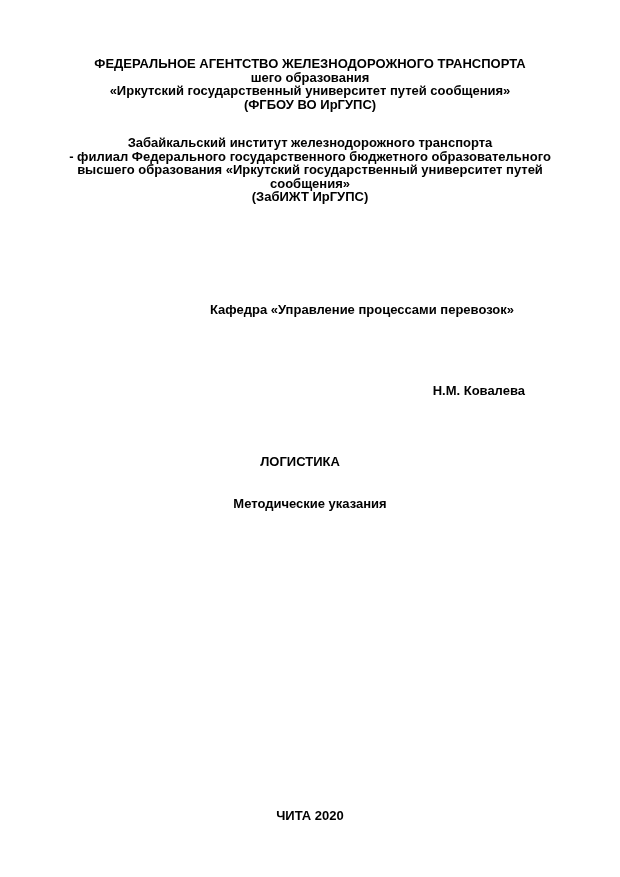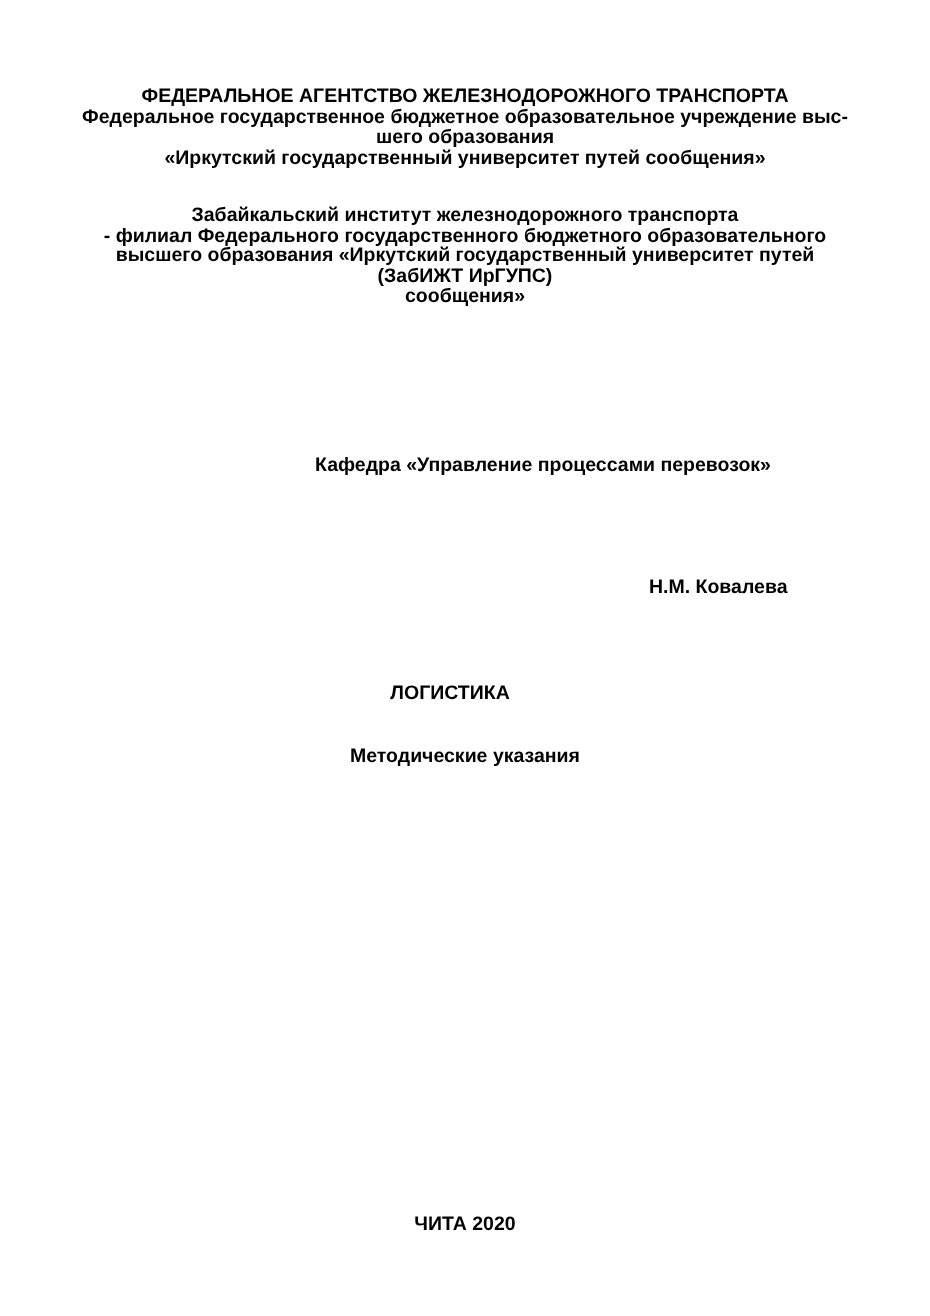--- a/index.html
+++ b/index.html
@@ -32,31 +32,31 @@
   .doc-subtitle    { top: 497px; }
   .city-year       { top: 763px; margin-top: 46px; }
 </style>
 </head>
 <body>
 
 <div class="page">
 
   <div class="block agency-block">
       <div>ФЕДЕРАЛЬНОЕ АГЕНТСТВО ЖЕЛЕЗНОДОРОЖНОГО ТРАНСПОРТА</div>
-      <div>Федеральное государственное бюджетное образовательное учреждение выс-</div>
       <div>шего образования</div>
       <div>«Иркутский государственный университет путей сообщения»</div>
+      <div>(ФГБОУ ВО ИрГУПС)</div>
     </div>
 
   <div class="block institute-block">
       <div>Забайкальский институт железнодорожного транспорта</div>
       <div>- филиал Федерального государственного бюджетного образовательного</div>
       <div>высшего образования «Иркутский государственный университет путей</div>
+      <div>сообщения»</div>
       <div>(ЗабИЖТ ИрГУПС)</div>
-      <div>сообщения»</div>
     </div>
 
   <div class="block department-line">Кафедра «Управление процессами перевозок»</div>
 
   <div class="block author-line">Н.М. Ковалева</div>
 
   <div class="block doc-title">ЛОГИСТИКА</div>
 
   <div class="block doc-subtitle">Методические указания</div>
 

